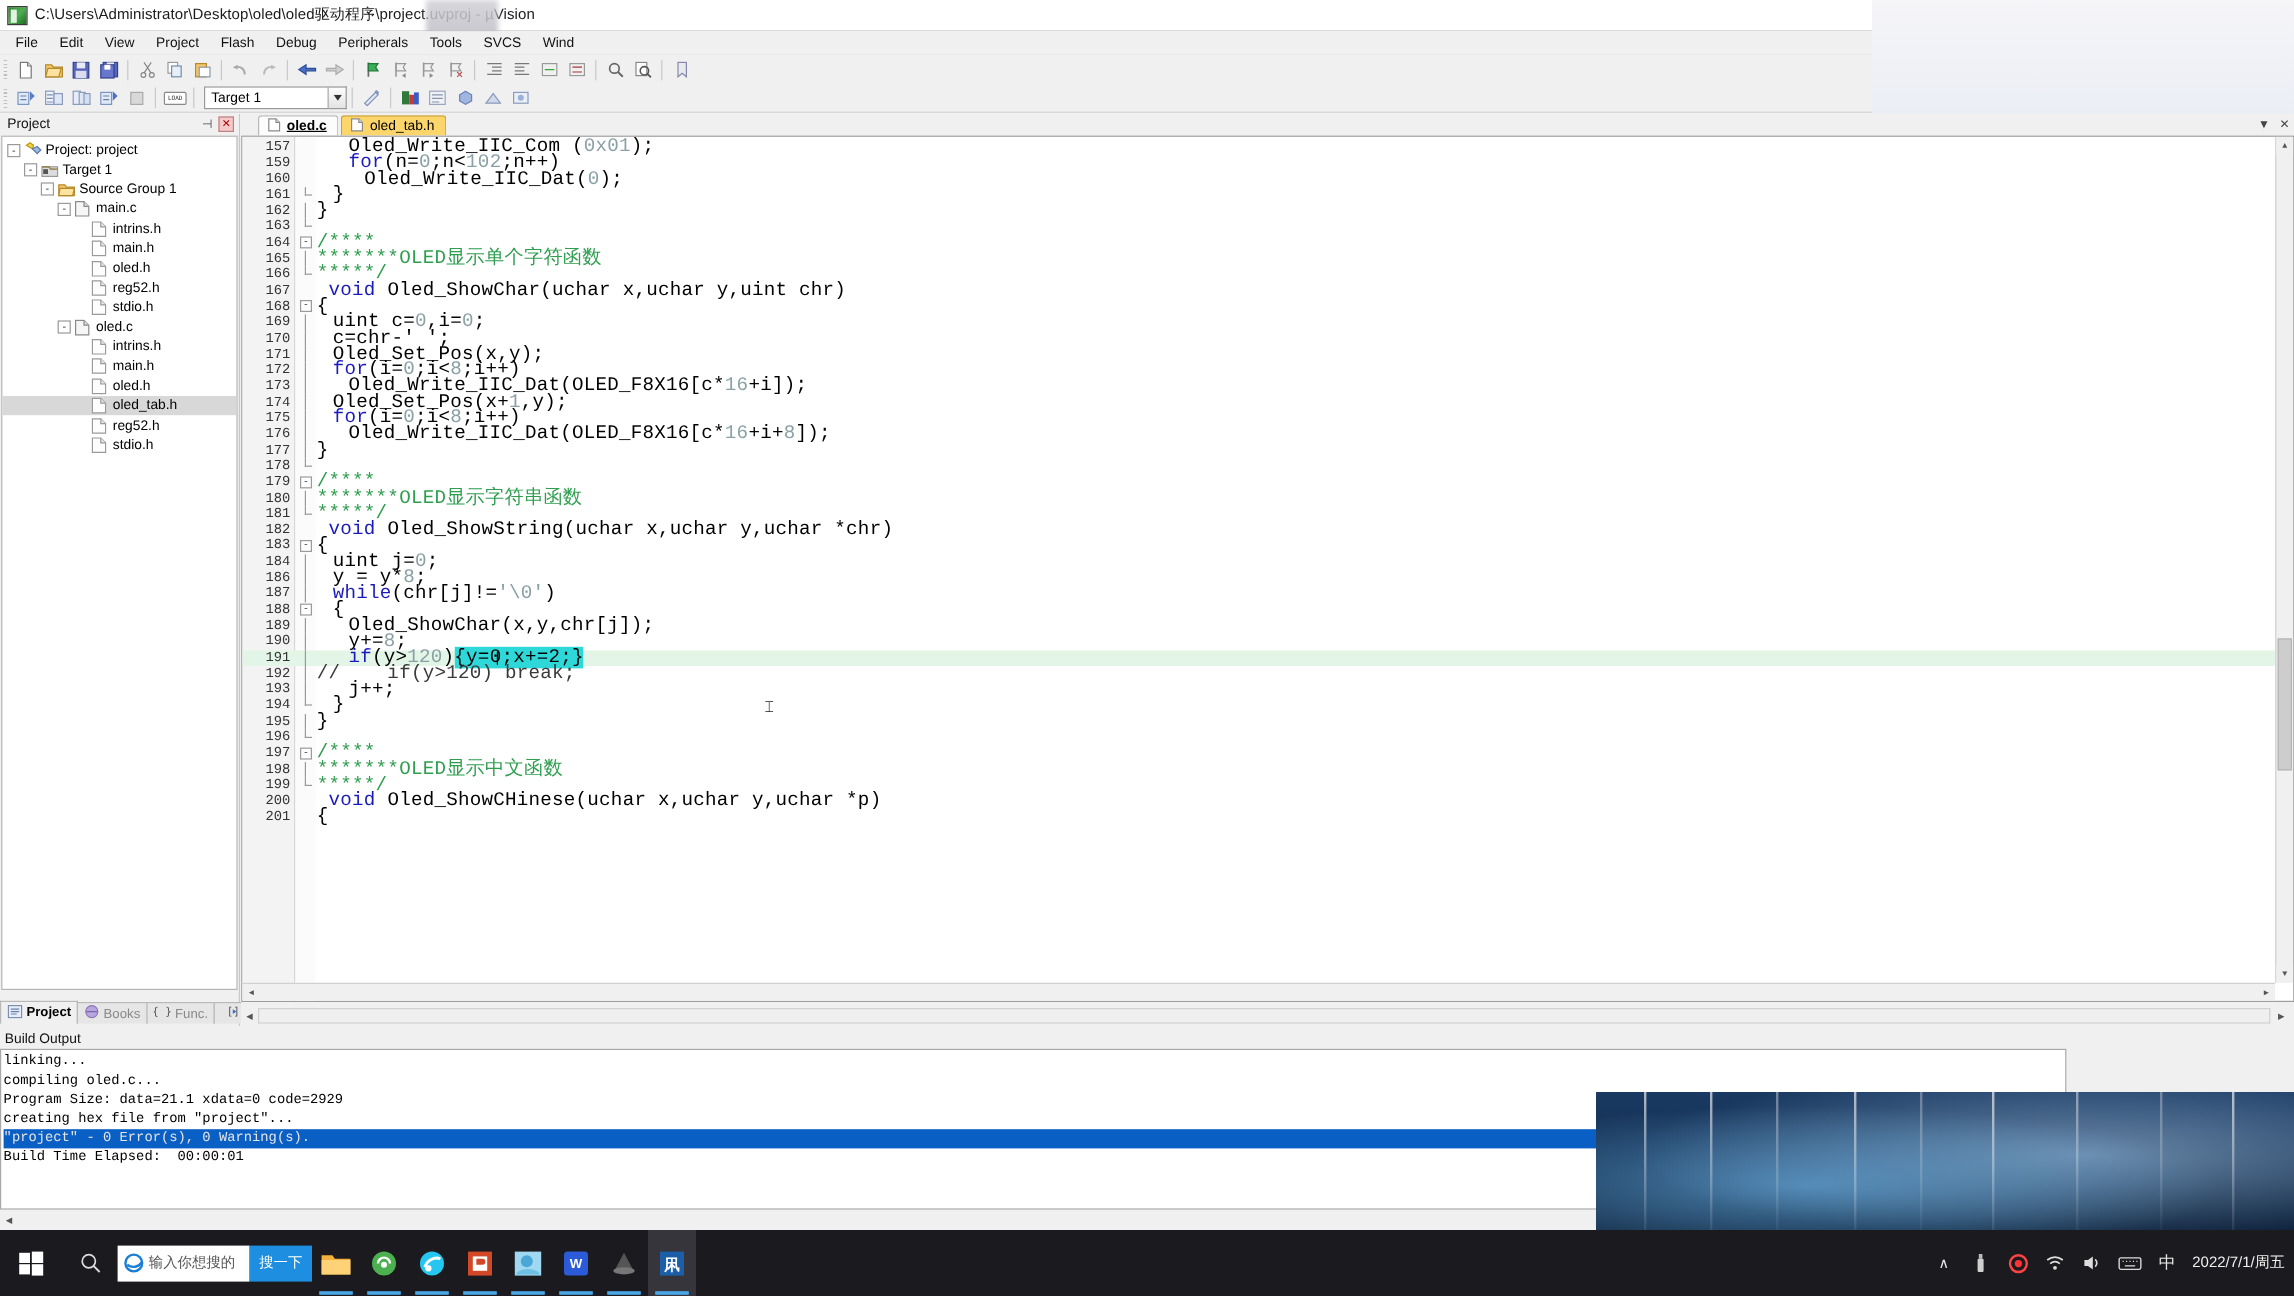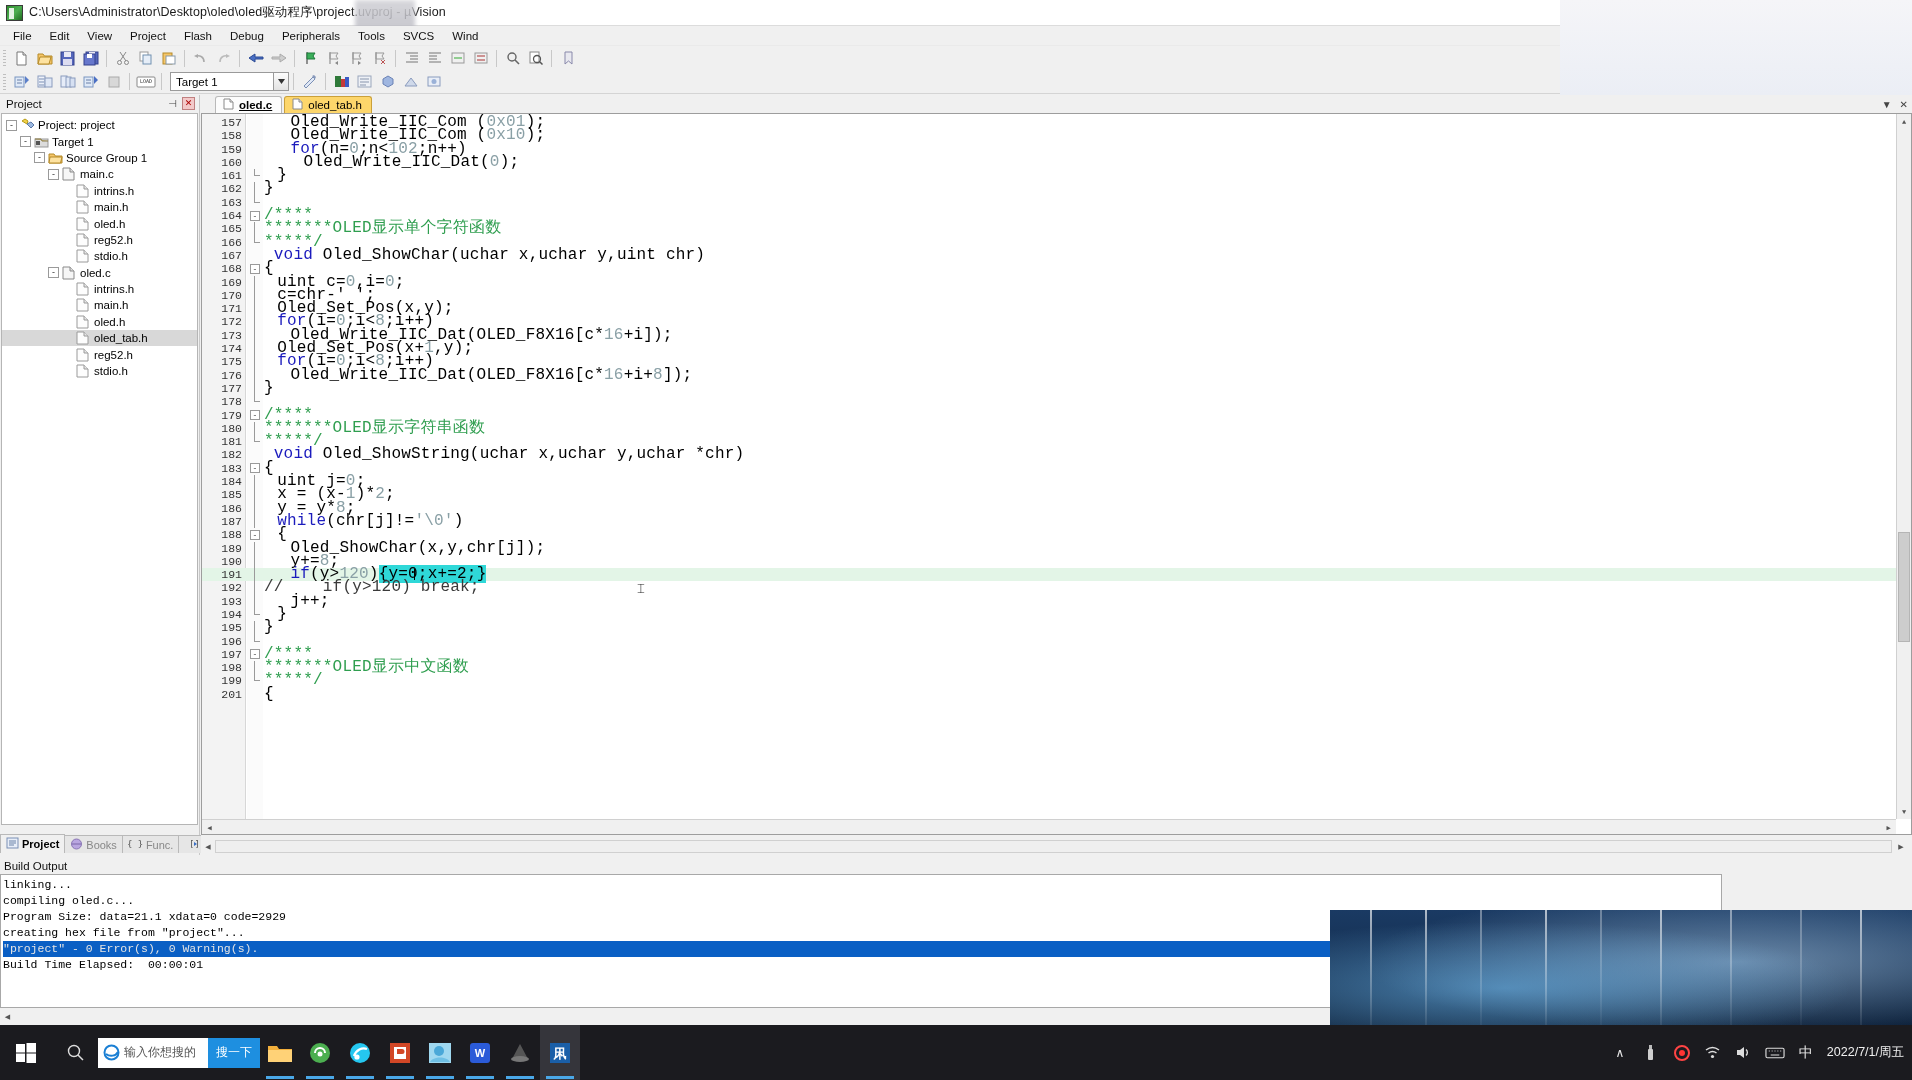--- a/index.html
+++ b/index.html
@@ -770,21 +770,20 @@
         <span>▼</span>
         <span>✕</span>
       </div>
     </div>
 
     <div class="code-area">
       <div class="gutter-bg"></div>
       <div class="fold-bg"></div>
       <div class="codelines" id="codelines">
           <div class="cline"><span class="lnum">157</span><span class="ctext" style="left: 88.4px;">Oled_Write_IIC_Com (<span class="num">0x01</span>);</span></div>
-          <div class="cline"><span class="lnum">158</span><span class="ctext" style="left: 88.4px;">Oled_Write_IIC_Com (<span class="num">0x10</span>);</span></div>
           <div class="cline"><span class="lnum">159</span><span class="ctext" style="left: 88.4px;"><span class="kw">for</span>(n=<span class="num">0</span>;n&lt;<span class="num">102</span>;n++)</span></div>
           <div class="cline"><span class="lnum">160</span><span class="ctext" style="left: 101.6px;">Oled_Write_IIC_Dat(<span class="num">0</span>);</span></div>
           <div class="cline"><span class="lnum">161</span><span class="vend"></span><span class="ctext" style="left: 75.2px;">}</span></div>
           <div class="cline"><span class="lnum">162</span><span class="vbar"></span><span class="ctext" style="left: 62px;">}</span></div>
           <div class="cline"><span class="lnum">163</span><span class="vend"></span><span class="ctext" style="left: 62px;"></span></div>
           <div class="cline"><span class="lnum">164</span><span class="fold">-</span><span class="ctext" style="left: 62px;"><span class="cmt">/****</span></span></div>
           <div class="cline"><span class="lnum">165</span><span class="vbar"></span><span class="ctext" style="left: 62px;"><span class="cmt">*******OLED显示单个字符函数</span></span></div>
           <div class="cline"><span class="lnum">166</span><span class="vend"></span><span class="ctext" style="left: 62px;"><span class="cmt">*****/</span></span></div>
           <div class="cline"><span class="lnum">167</span><span class="ctext" style="left: 62px;"> <span class="kw">void</span> Oled_ShowChar(uchar x,uchar y,uint chr)</span></div>
           <div class="cline"><span class="lnum">168</span><span class="fold">-</span><span class="ctext" style="left: 62px;">{</span></div>
@@ -797,35 +796,35 @@
           <div class="cline"><span class="lnum">175</span><span class="vbar"></span><span class="ctext" style="left: 75.2px;"><span class="kw">for</span>(i=<span class="num">0</span>;i&lt;<span class="num">8</span>;i++)</span></div>
           <div class="cline"><span class="lnum">176</span><span class="vbar"></span><span class="ctext" style="left: 88.4px;">Oled_Write_IIC_Dat(OLED_F8X16[c*<span class="num">16</span>+i+<span class="num">8</span>]);</span></div>
           <div class="cline"><span class="lnum">177</span><span class="vbar"></span><span class="ctext" style="left: 62px;">}</span></div>
           <div class="cline"><span class="lnum">178</span><span class="vend"></span><span class="ctext" style="left: 62px;"></span></div>
           <div class="cline"><span class="lnum">179</span><span class="fold">-</span><span class="ctext" style="left: 62px;"><span class="cmt">/****</span></span></div>
           <div class="cline"><span class="lnum">180</span><span class="vbar"></span><span class="ctext" style="left: 62px;"><span class="cmt">*******OLED显示字符串函数</span></span></div>
           <div class="cline"><span class="lnum">181</span><span class="vend"></span><span class="ctext" style="left: 62px;"><span class="cmt">*****/</span></span></div>
           <div class="cline"><span class="lnum">182</span><span class="ctext" style="left: 62px;"> <span class="kw">void</span> Oled_ShowString(uchar x,uchar y,uchar *chr)</span></div>
           <div class="cline"><span class="lnum">183</span><span class="fold">-</span><span class="ctext" style="left: 62px;">{</span></div>
           <div class="cline"><span class="lnum">184</span><span class="vbar"></span><span class="ctext" style="left: 75.2px;">uint j=<span class="num">0</span>;</span></div>
-          <div class="cline"><span class="lnum">185</span><span class="vbar"></span><span class="ctext" style="left: 75.2px;">x = (x-<span class="num">1</span>)*<span class="num">2</span>;</span></div>
           <div class="cline"><span class="lnum">186</span><span class="vbar"></span><span class="ctext" style="left: 75.2px;">y = y*<span class="num">8</span>;</span></div>
           <div class="cline"><span class="lnum">187</span><span class="vbar"></span><span class="ctext" style="left: 75.2px;"><span class="kw">while</span>(chr[j]!=<span class="num">'\0'</span>)</span></div>
           <div class="cline"><span class="lnum">188</span><span class="fold">-</span><span class="ctext" style="left: 75.2px;">{</span></div>
           <div class="cline"><span class="lnum">189</span><span class="vbar"></span><span class="ctext" style="left: 88.4px;">Oled_ShowChar(x,y,chr[j]);</span></div>
           <div class="cline"><span class="lnum">190</span><span class="vbar"></span><span class="ctext" style="left: 88.4px;">y+=<span class="num">8</span>;</span></div>
           <div class="cline hl"><span class="lnum">191</span><span class="vbar"></span><span class="ctext" style="left: 88.4px;"><span class="kw">if</span>(y&gt;<span class="num">120</span>)<span class="selhl">{y=0;x+=2;}</span></span><span class="caret" style="left: 212px;"></span></div>
           <div class="cline"><span class="lnum">192</span><span class="vbar"></span><span class="ctext" style="left: 62px;"><span class="cmt2">//    if(y&gt;120) break;</span></span></div>
           <div class="cline"><span class="lnum">193</span><span class="vbar"></span><span class="ctext" style="left: 88.4px;">j++;</span></div>
           <div class="cline"><span class="lnum">194</span><span class="vend"></span><span class="ctext" style="left: 75.2px;">}</span></div>
           <div class="cline"><span class="lnum">195</span><span class="vbar"></span><span class="ctext" style="left: 62px;">}</span></div>
           <div class="cline"><span class="lnum">196</span><span class="vend"></span><span class="ctext" style="left: 62px;"></span></div>
           <div class="cline"><span class="lnum">197</span><span class="fold">-</span><span class="ctext" style="left: 62px;"><span class="cmt">/****</span></span></div>
           <div class="cline"><span class="lnum">198</span><span class="vbar"></span><span class="ctext" style="left: 62px;"><span class="cmt">*******OLED显示中文函数</span></span></div>
           <div class="cline"><span class="lnum">199</span><span class="vend"></span><span class="ctext" style="left: 62px;"><span class="cmt">*****/</span></span></div>
+          <div class="cline"><span class="lnum">200</span><span class="ctext" style="left: 62px;"> <span class="kw">void</span> Oled_ShowCHinese(uchar x,uchar y,uchar *p)</span></div>
           <div class="cline"><span class="lnum">201</span><span class="ctext" style="left: 62px;">{</span></div>
         </div>
 
       <div class="mouse-cursor" style="left:435px; top:468px;">⌶</div>
 
       <div class="ed-scroll-v">
         <div class="arr" style="top:0">▲</div>
         <div class="thumb"></div>
         <div class="arr" style="bottom:0">▼</div>
       </div>

